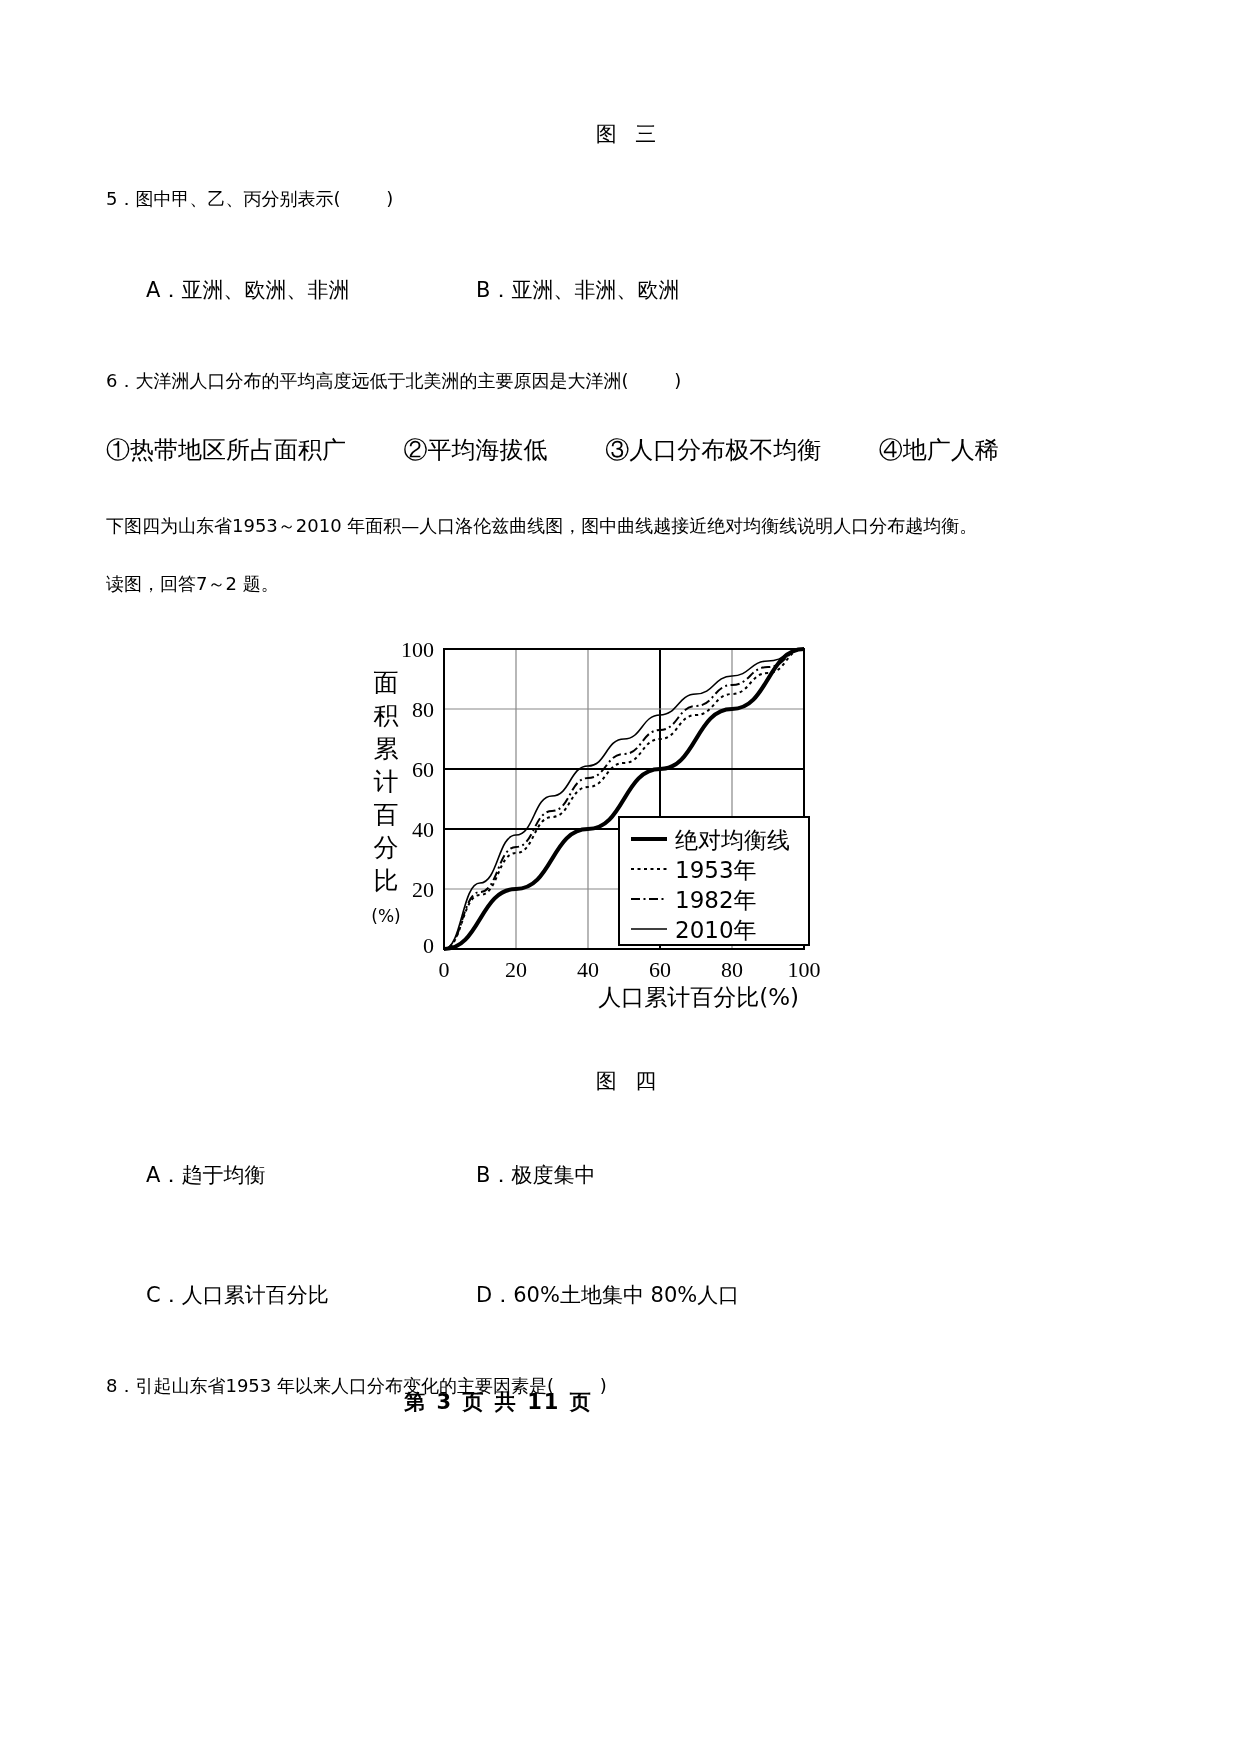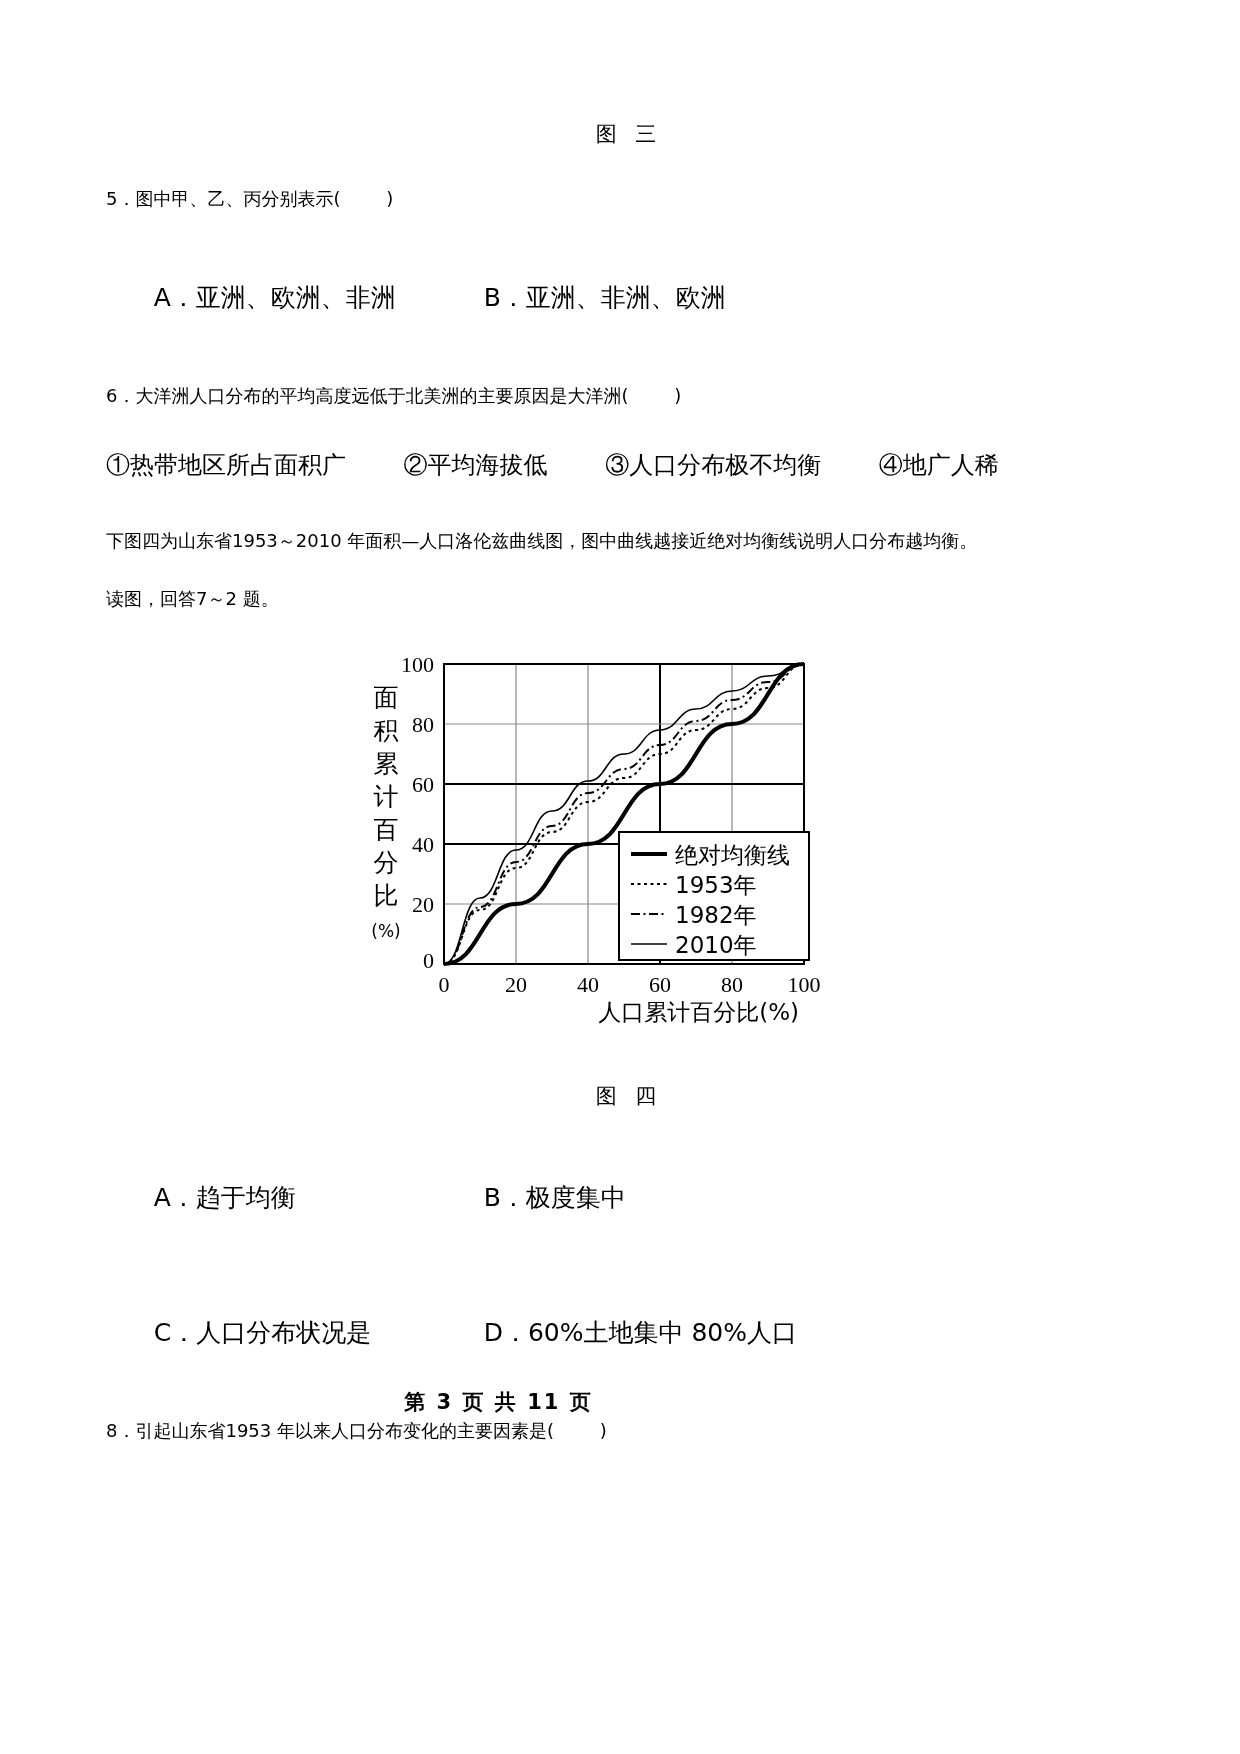--- a/index.html
+++ b/index.html
@@ -43,21 +43,21 @@
     margin: 0 0 44px 0;
     font-family: "DejaVu Sans", "Liberation Sans", sans-serif;
     white-space: pre;
   }
   .q-line.para {
     white-space: normal;
     line-height: 1.75;
     margin-bottom: 26px;
   }
   .opts {
-    font-size: 25px;
+    font-size: 21px;
     margin: 0 0 44px 0;
     font-family: "DejaVu Sans", "Liberation Sans", sans-serif;
     display: block;
     white-space: pre;
   }
   .opt-a { display: inline-block; width: 330px; }
   .opt-c { display: inline-block; width: 330px; }
 
   .subopts {
     font-size: 24px;
@@ -178,21 +178,21 @@
     <div class="spacer-lg"></div>
 
     <div class="fig-caption">图 四</div>
 
 
     <div class="opts">
       <span class="opt-a"><span>A．</span><span>趋于均衡</span></span><span><span>B．</span><span>极度集中</span></span>
     </div>
 
     <div class="opts">
-      <span class="opt-c"><span>C．</span><span>人口分布状况是</span></span><span><span>D．</span><span>60%土地集中 80%人口</span></span>
+      <span class="opt-c"><span>C．</span><span>人口累计百分比</span></span><span><span>D．</span><span>60%土地集中 80%人口</span></span>
     </div>
 
     <div class="q-line">8．引起山东省1953 年以来人口分布变化的主要因素是(        )</div>
 
   </div>
 
   <div class="footer">
     <span>第</span>
     <span>3</span>
     <span>页 共</span>

